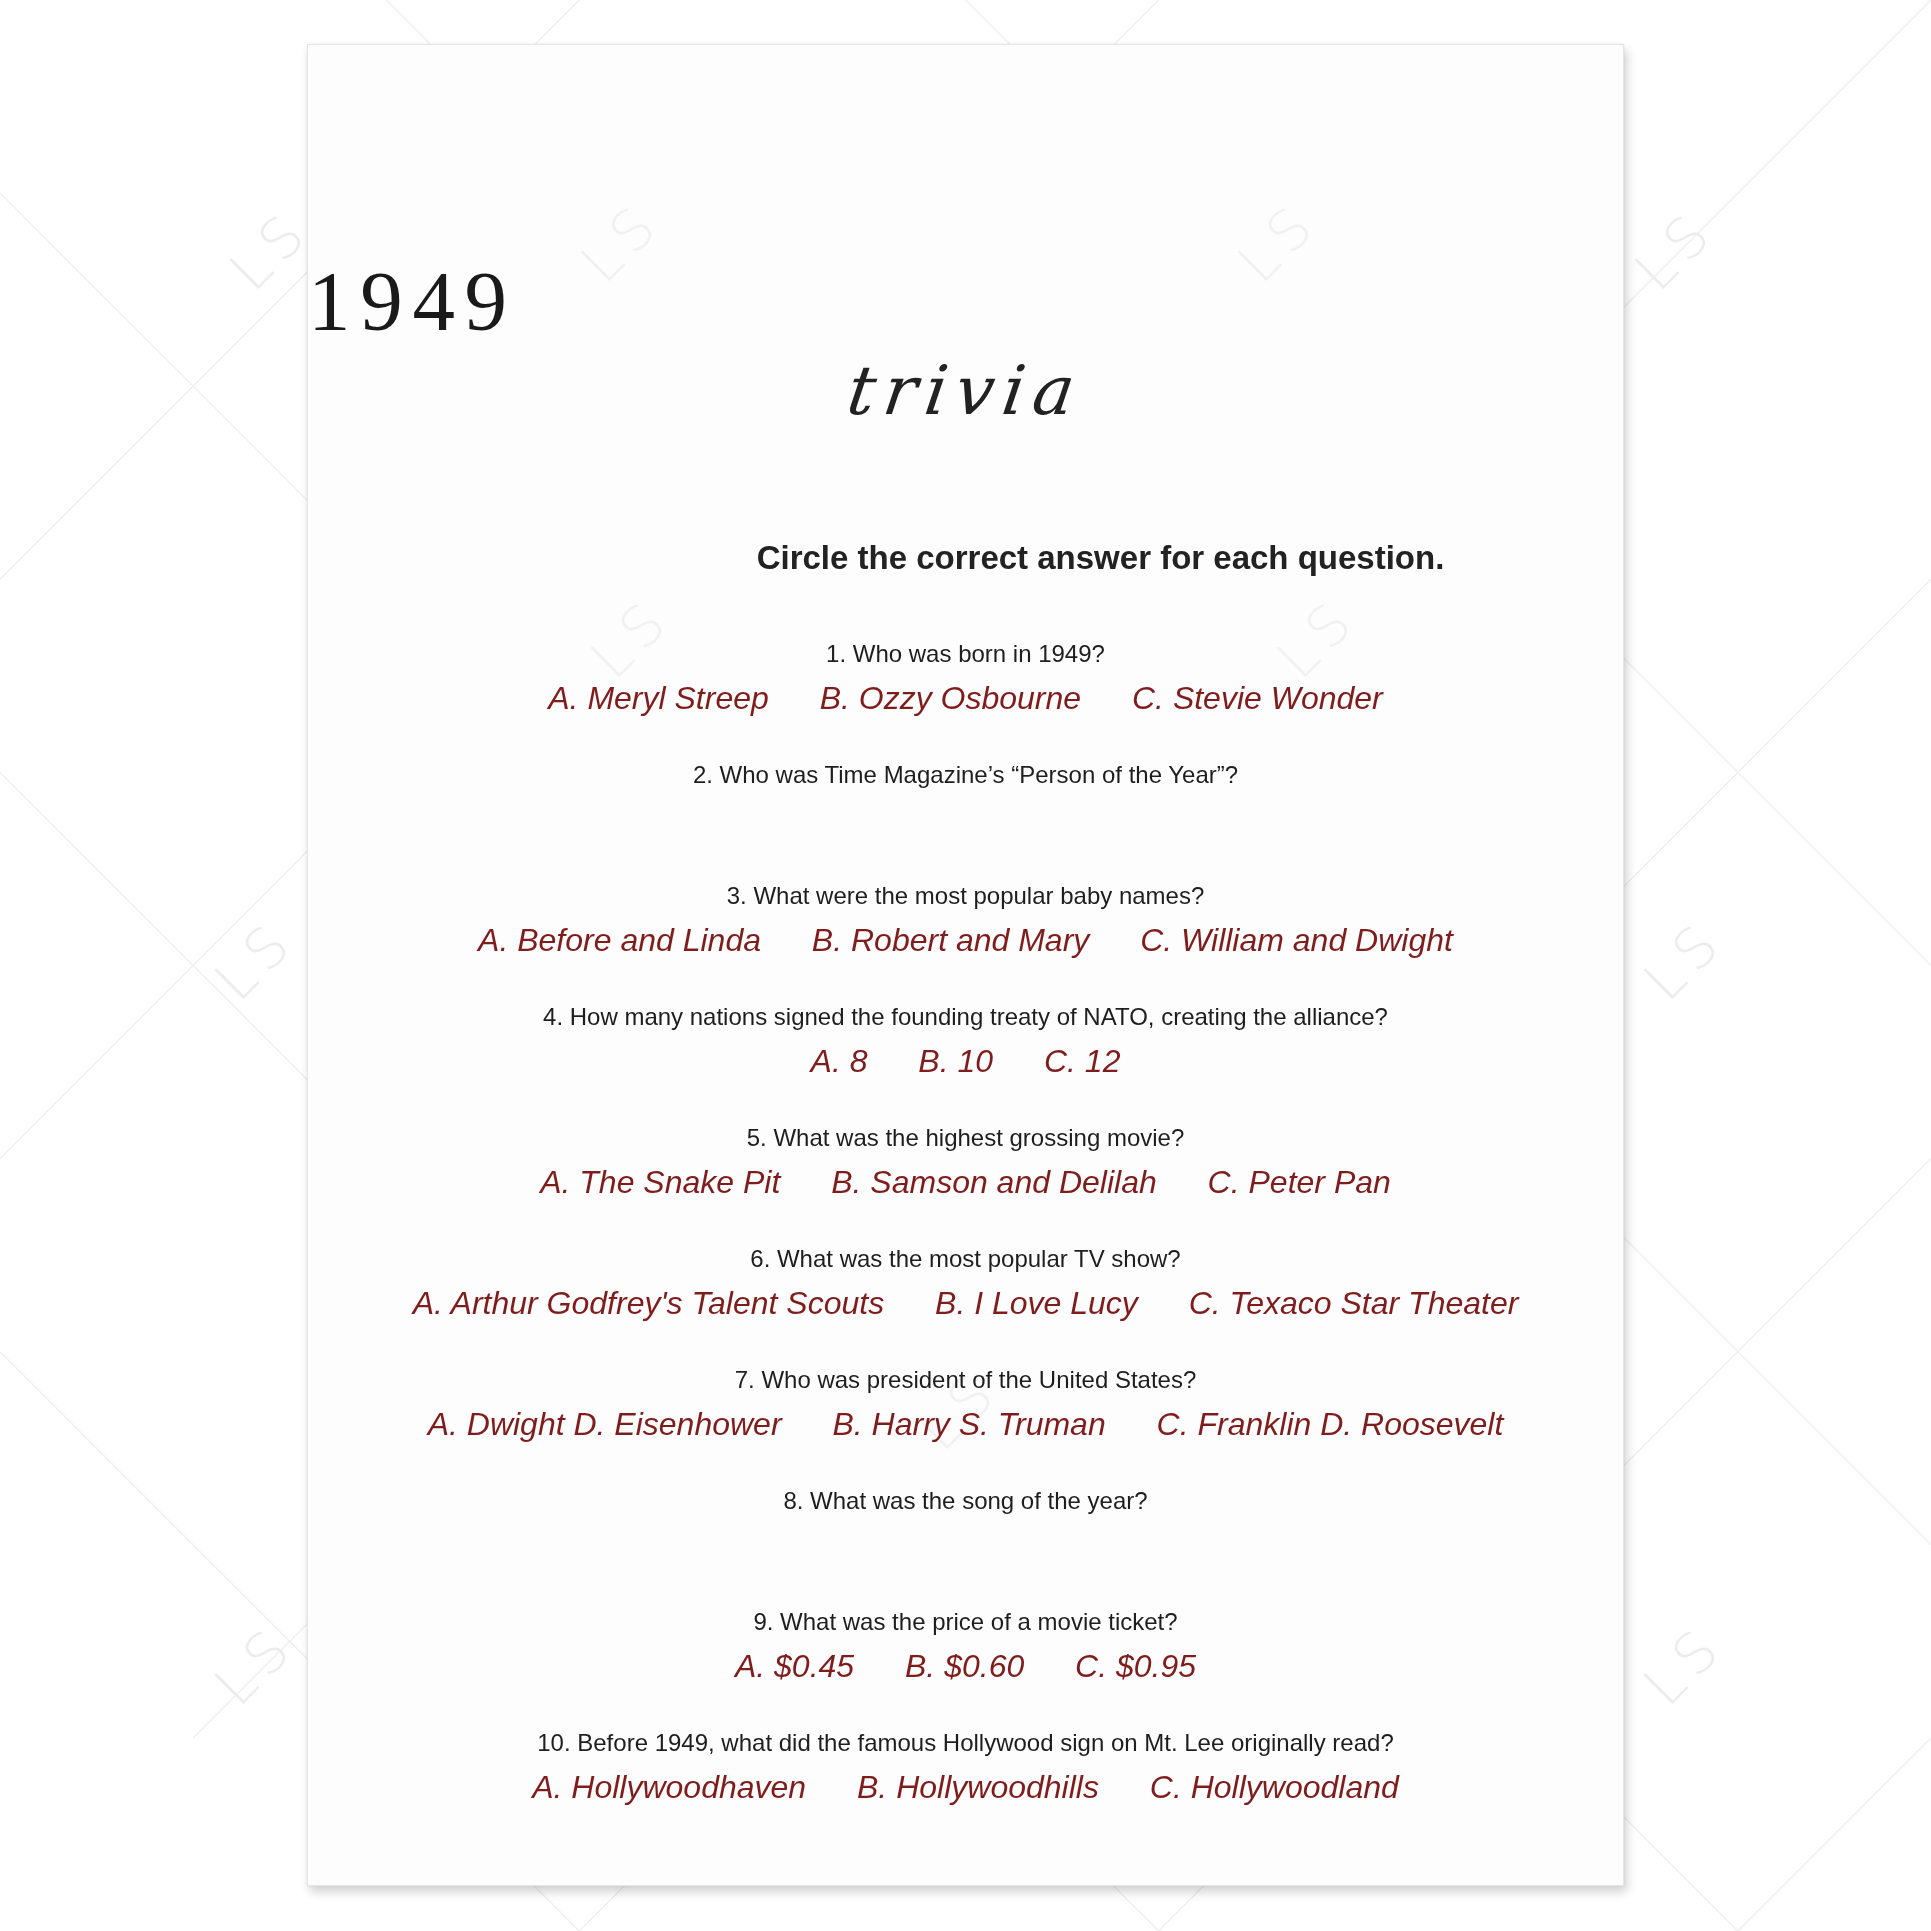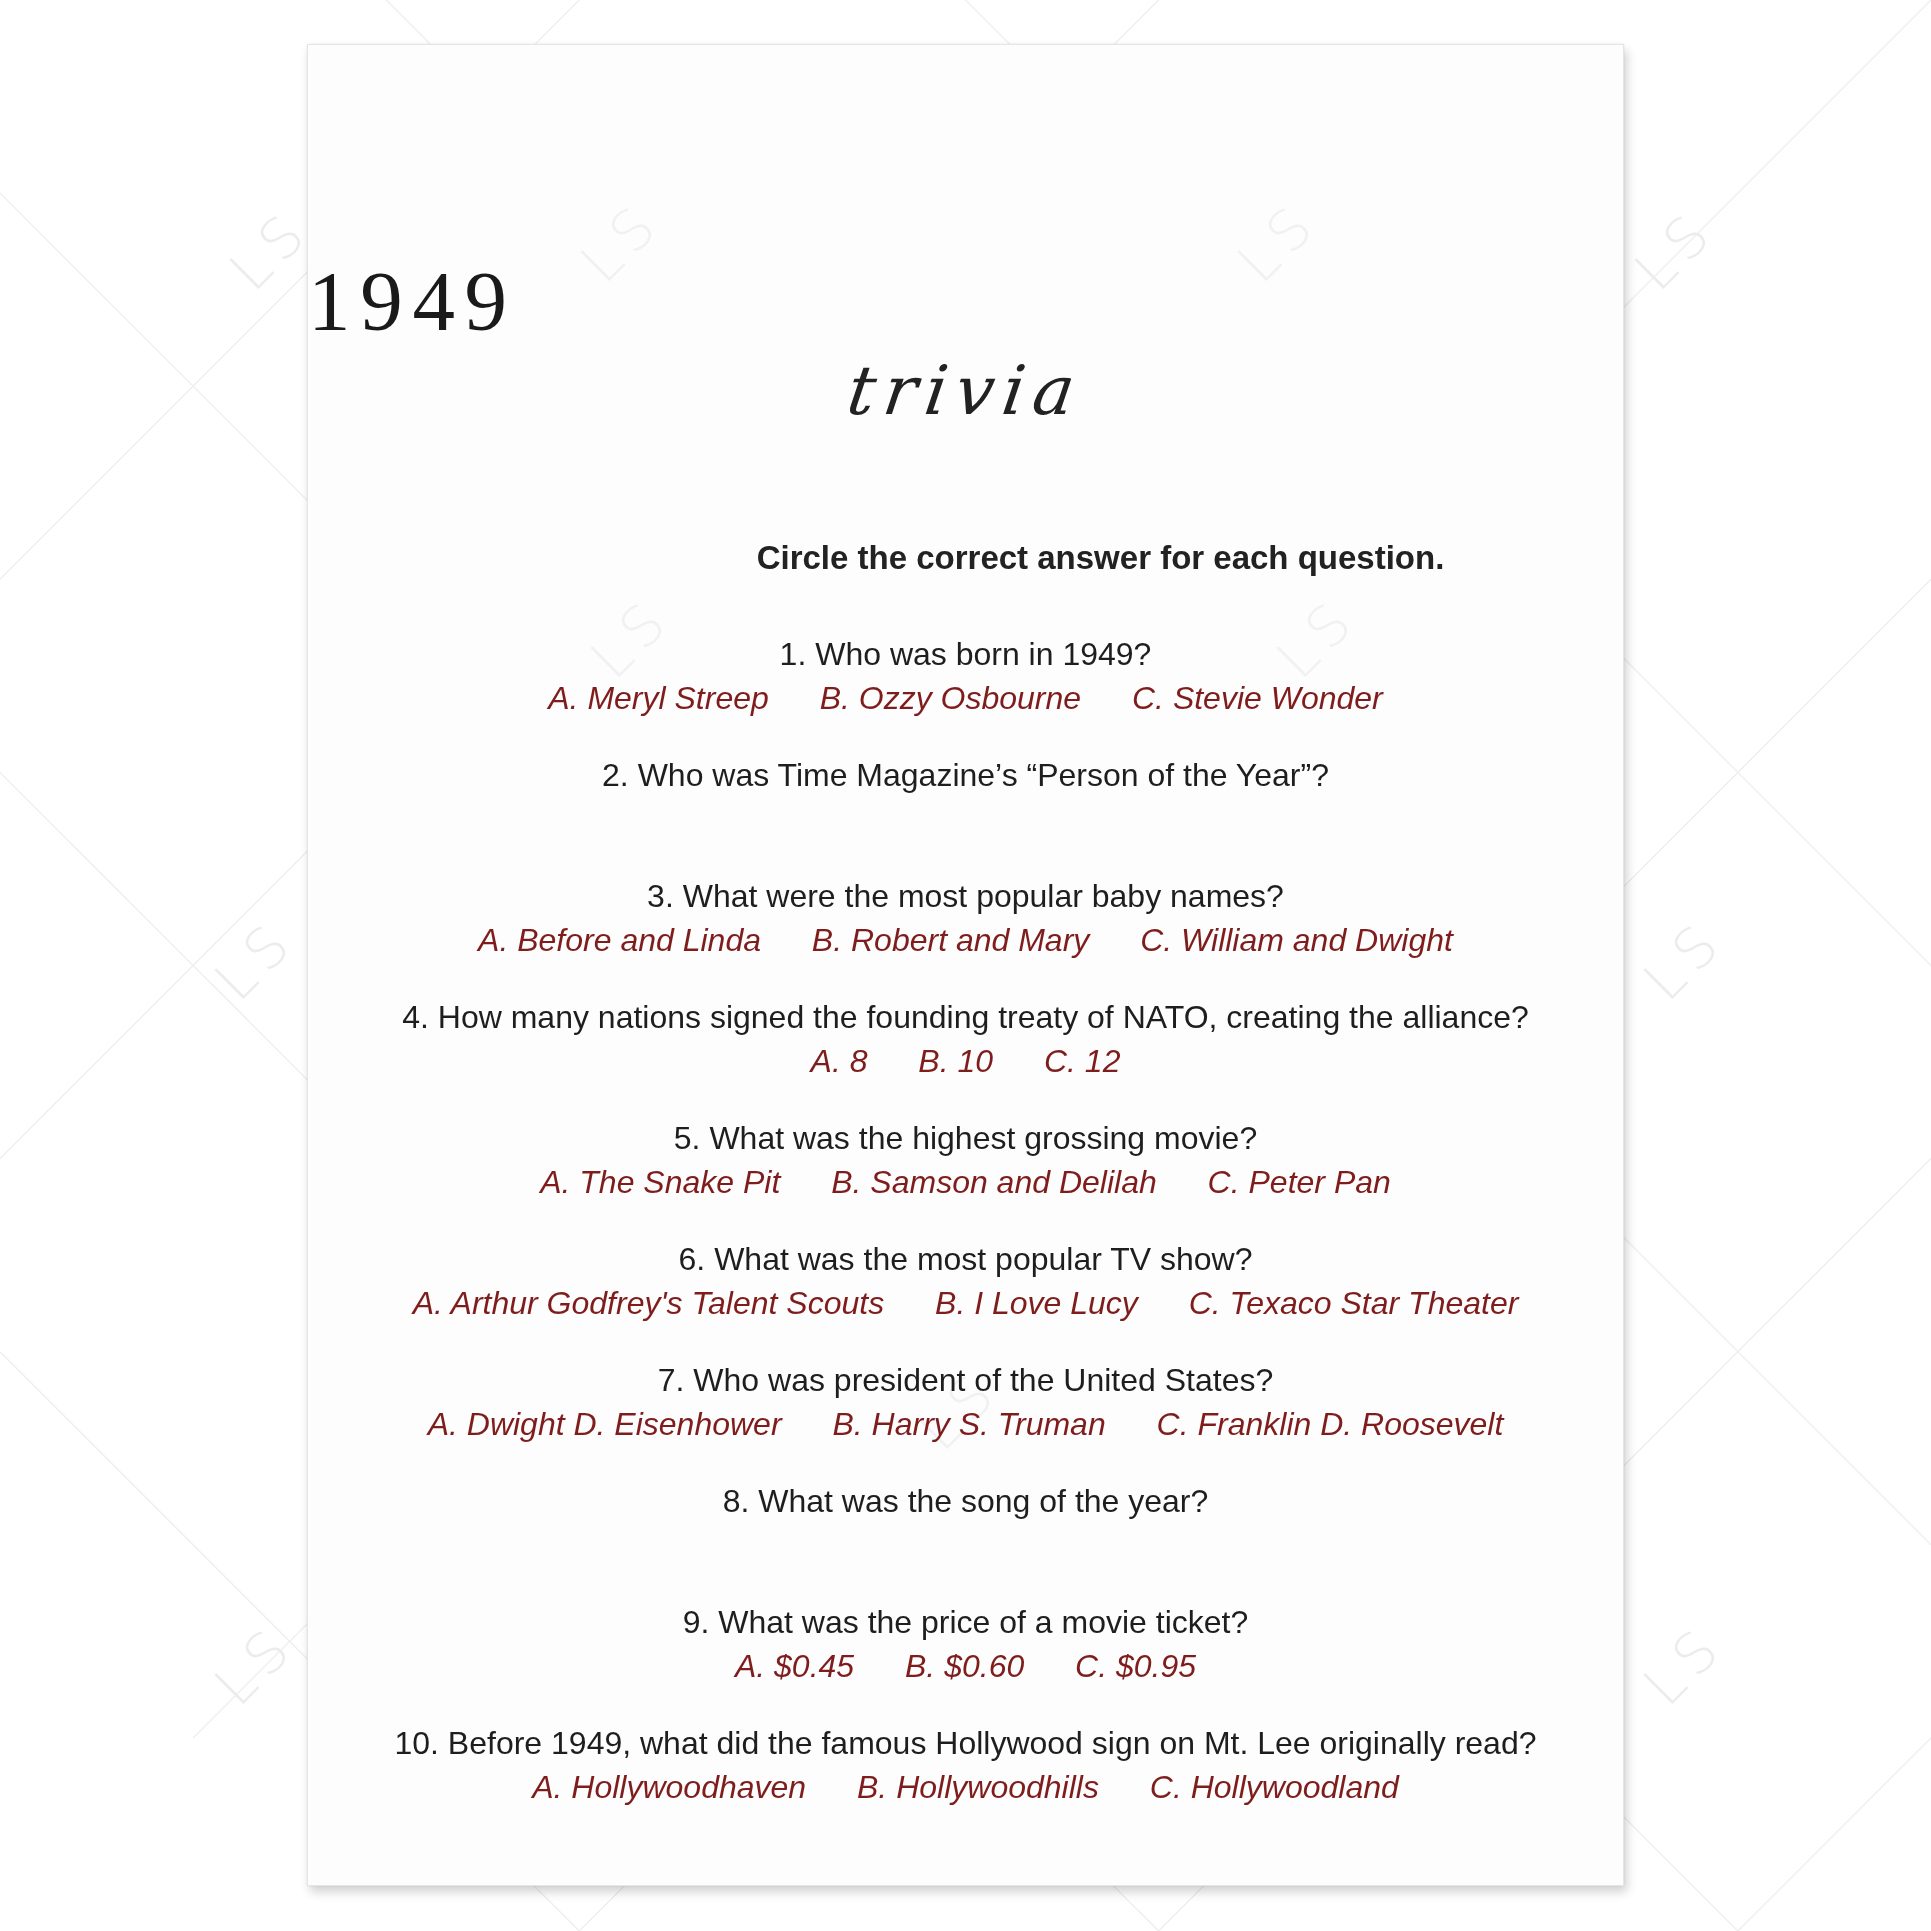--- a/index.html
+++ b/index.html
@@ -99,21 +99,21 @@
     width: 1315px;
     top: 587px;
   }
   .q-block {
     height: 121px;
     text-align: center;
   }
   .q-text {
     display: block;
     font-family: "Liberation Sans", sans-serif;
-    font-size: 32px;
+    font-size: 24px;
     line-height: 44px;
     color: #1e1e1e;
     white-space: nowrap;
   }
   .q-options {
     display: block;
     font-family: "Liberation Sans", sans-serif;
     font-style: italic;
     font-size: 32px;
     line-height: 44px;

